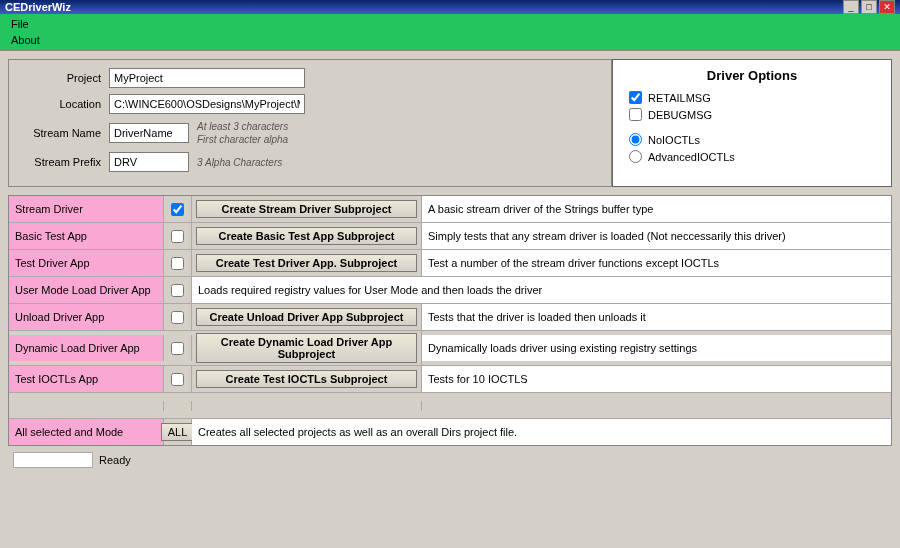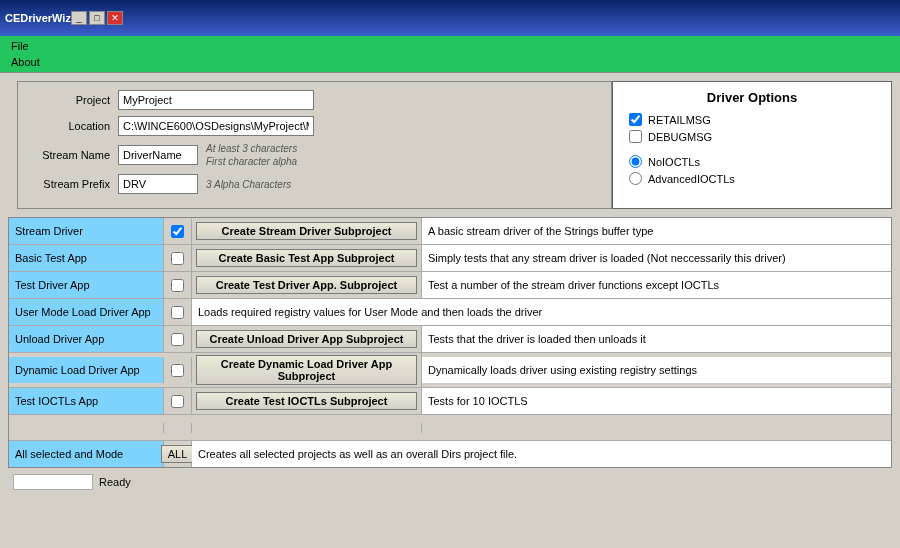--- a/index.html
+++ b/index.html
@@ -11,23 +11,23 @@
       height: 548px;
       overflow: hidden;
     }
 
     
     .title-bar {
       background: linear-gradient(to bottom, #0a246a, #3b5fcc);
       color: white;
       display: flex;
       align-items: center;
-      justify-content: flex-start;
+      justify-content: space-between;
       padding: 3px 5px;
-      height: 36px;
+      height: 14px;
     }
     .title-bar-text {
       font-size: 11px;
       font-weight: bold;
     }
     .title-bar-buttons {
       display: flex;
       gap: 2px;
     }
     .title-btn {
@@ -62,21 +62,20 @@
     .main {
       padding: 8px;
       background: #d4d0c8;
     }
 
     
     .top-section {
       display: flex;
       gap: 0;
       margin-bottom: 8px;
-      margin-left: 9px;
     }
 
     
     .form-panel {
       background: #d4d0c8;
       border: 1px solid #888;
       padding: 8px 12px;
       flex: 1;
     }
     .form-row {
@@ -139,21 +138,21 @@
       display: flex;
       align-items: center;
       border-bottom: 1px solid #aaa;
       min-height: 26px;
     }
     .table-row:last-child { border-bottom: none; }
     .col-label {
       width: 155px;
       padding: 3px 6px;
       font-size: 11px;
-      background: #7dd3fc;
+      background: #f9a8d4;
       border-right: 1px solid #aaa;
       min-height: 26px;
       display: flex;
       align-items: center;
     }
     .col-check {
       width: 28px;
       display: flex;
       align-items: center;
       justify-content: center;

